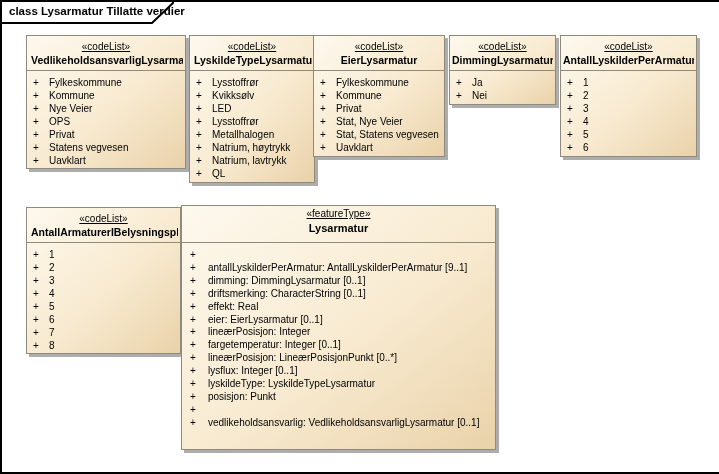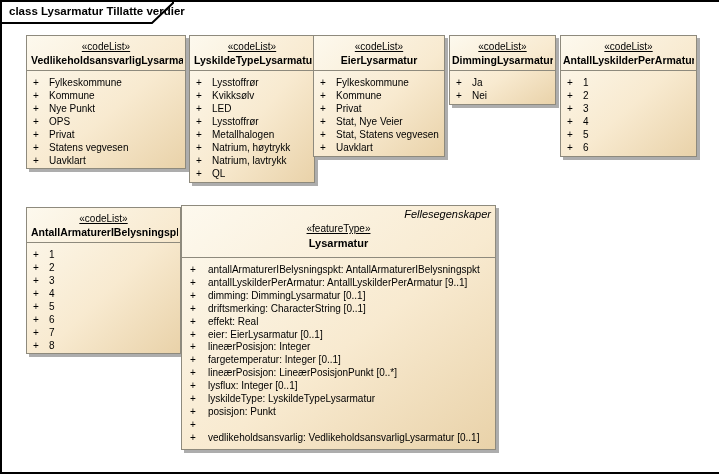--- a/index.html
+++ b/index.html
@@ -106,21 +106,21 @@
         <div class="item">
           <span class="plus">+</span>
           <span class="item-label">Fylkeskommune</span>
         </div>
         <div class="item">
           <span class="plus">+</span>
           <span class="item-label">Kommune</span>
         </div>
         <div class="item">
           <span class="plus">+</span>
-          <span class="item-label">Nye Punkt</span>
+          <span class="item-label">Nye Veier</span>
         </div>
         <div class="item">
           <span class="plus">+</span>
           <span class="item-label">OPS</span>
         </div>
         <div class="item">
           <span class="plus">+</span>
           <span class="item-label">Privat</span>
         </div>
         <div class="item">
@@ -294,28 +294,26 @@
         </div>
         <div class="item">
           <span class="plus">+</span>
           <span class="item-label">8</span>
         </div>
       </div>
   </div>
 
   <div class="box feature" style="left:181px; top:205px; width:315px; height:245px; z-index:2;">
     <div class="feature-header">
-      <div class="corner-label">Fellesegenskaper</div>
       <div class="stereotype">«featureType»</div>
       <div class="box-name">Lysarmatur</div>
     </div>
     <div class="box-items">
         <div class="item">
           <span class="plus">+</span>
-          <span class="item-label">antallArmaturerIBelysningspkt: AntallArmaturerIBelysningspkt</span>
         </div>
         <div class="item">
           <span class="plus">+</span>
           <span class="item-label">antallLyskilderPerArmatur: AntallLyskilderPerArmatur [9..1]</span>
         </div>
         <div class="item">
           <span class="plus">+</span>
           <span class="item-label">dimming: DimmingLysarmatur [0..1]</span>
         </div>
         <div class="item">

